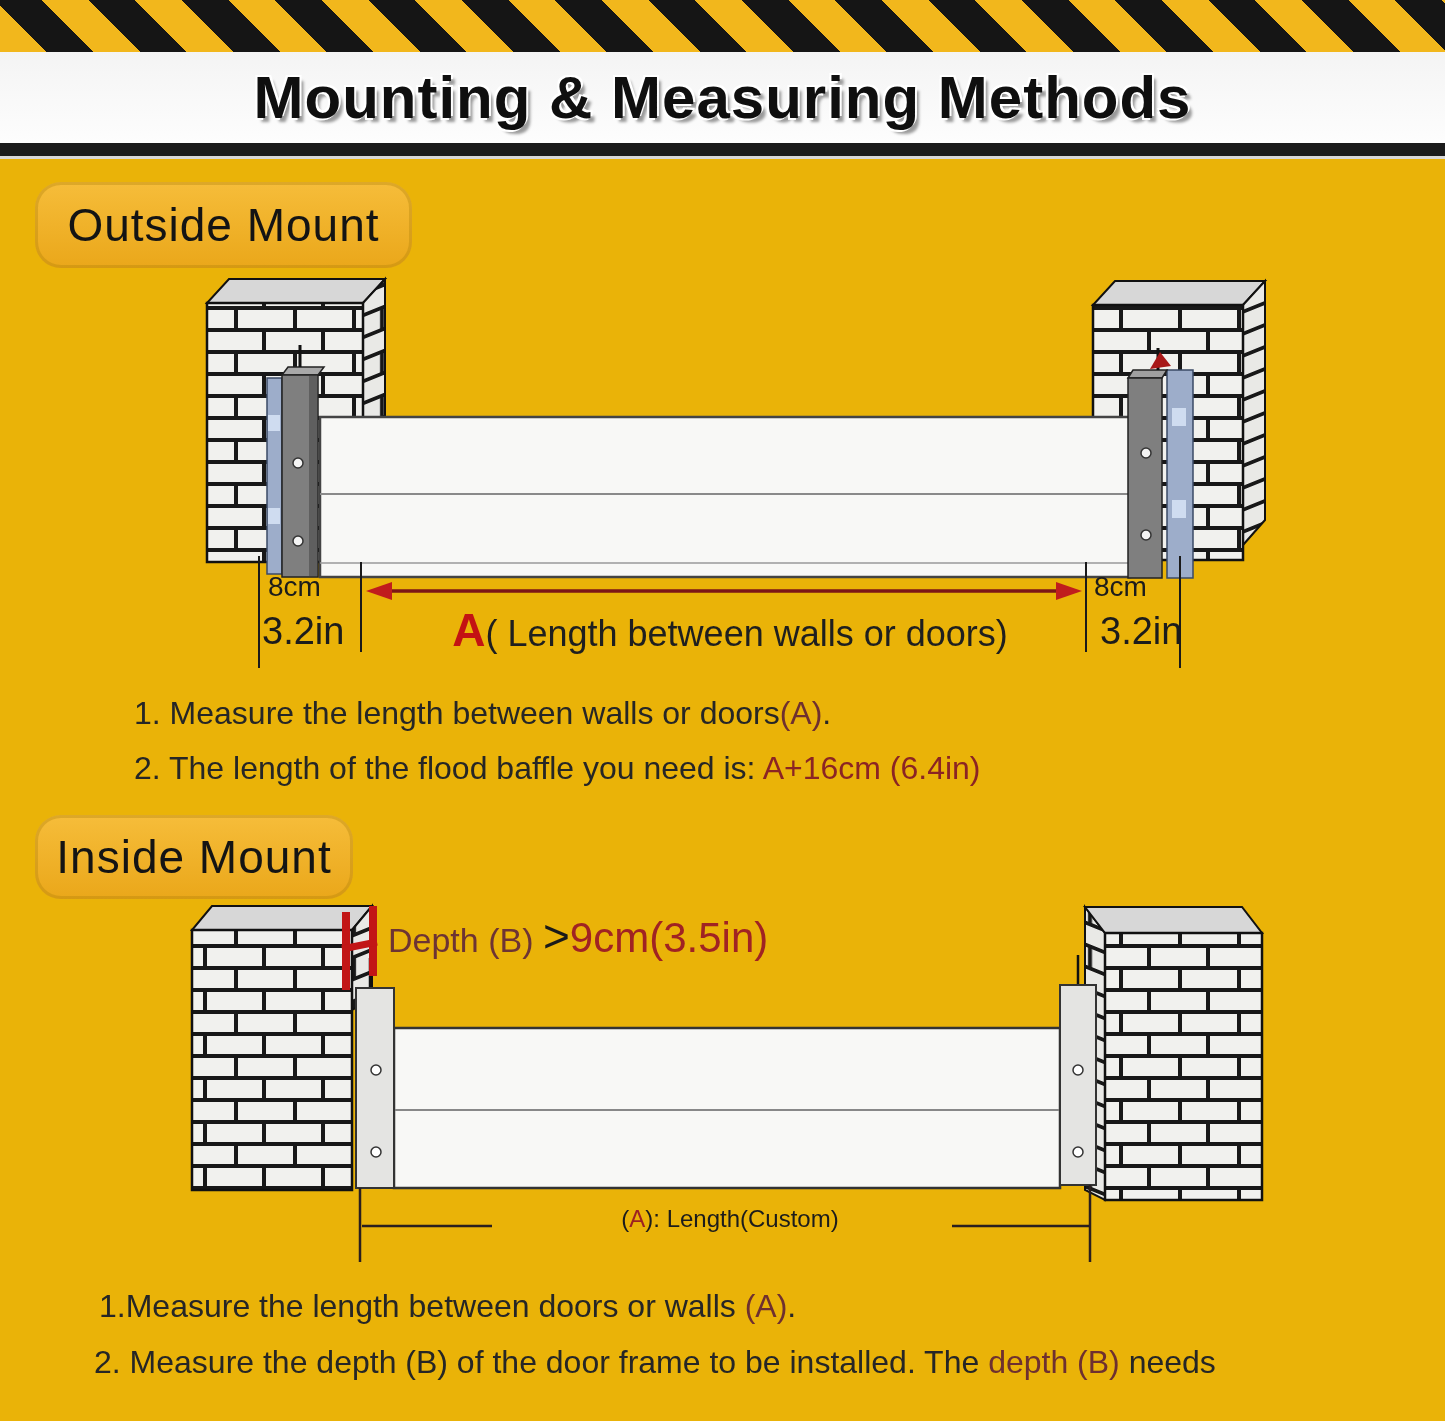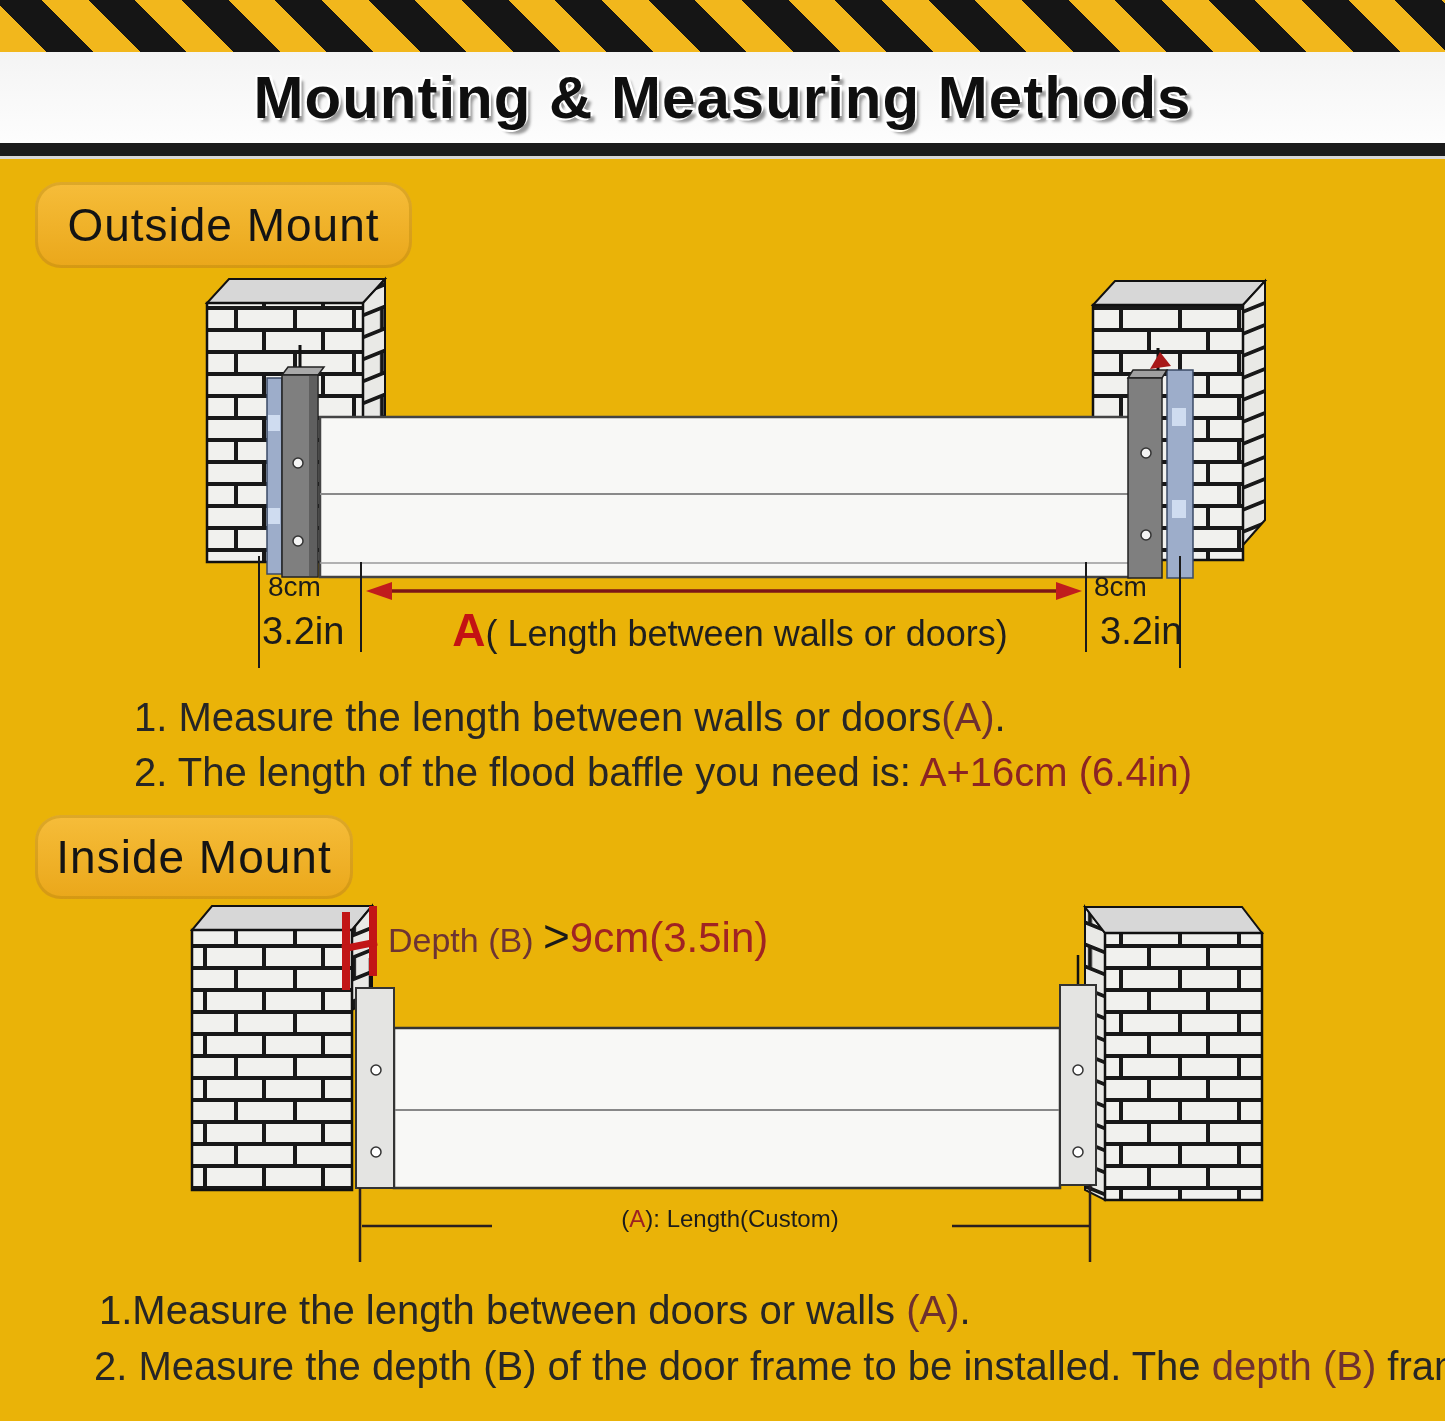--- a/index.html
+++ b/index.html
@@ -30,21 +30,21 @@
   .alabel{left:370px;top:606px;width:720px;text-align:center;}
   .alabel .a-red{font-size:46px;font-weight:700;color:#c31313;}
   .alabel .a-rest{font-size:36px;color:#1f1f1f;}
   .depthlabel{left:388px;top:912px;font-size:42px;}
   .depthlabel .d-name{font-size:34px;color:#6d3434;}
   .depthlabel .d-gt{font-size:46px;color:#1a1a1a;}
   .depthlabel .d-val{font-size:42px;color:#a02323;}
   .customlabel{left:530px;top:1206px;width:400px;text-align:center;font-size:24px;color:#1c1c1c;}
   .customlabel .a-red{color:#9c2222;}
   
-  .step{position:absolute;font-size:40px;color:#262626;white-space:nowrap;}
+  .step{position:absolute;font-size:32px;color:#262626;white-space:nowrap;}
   .maroon{color:#6e3030;}
   .darkred{color:#8b2424;}
 </style>
 </head>
 <body>
 
 <div class="page">
 
   <div class="stripes"></div>
   <div class="titleband">
@@ -221,16 +221,16 @@
     <span class="d-name">Depth (B) </span><span class="d-gt">&gt;</span><span class="d-val">9cm(3.5in)</span>
   </div>
   <div class="mtext customlabel">
     <span>(</span><span class="a-red">A</span><span>): Length(Custom)</span>
   </div>
 
   <div class="step" style="left:99px;top:1288px">
     <span>1.Measure the length between doors or walls </span><span class="maroon">(A)</span><span>.</span>
   </div>
   <div class="step" style="left:94px;top:1344px">
-    <span>2. Measure the depth (B) of the door frame to be installed. The </span><span class="maroon">depth (B)</span><span> frame</span>
+    <span>2. Measure the depth (B) of the door frame to be installed. The </span><span class="maroon">depth (B)</span><span> needs</span>
   </div>
 
 </div>
 
 </body></html>

